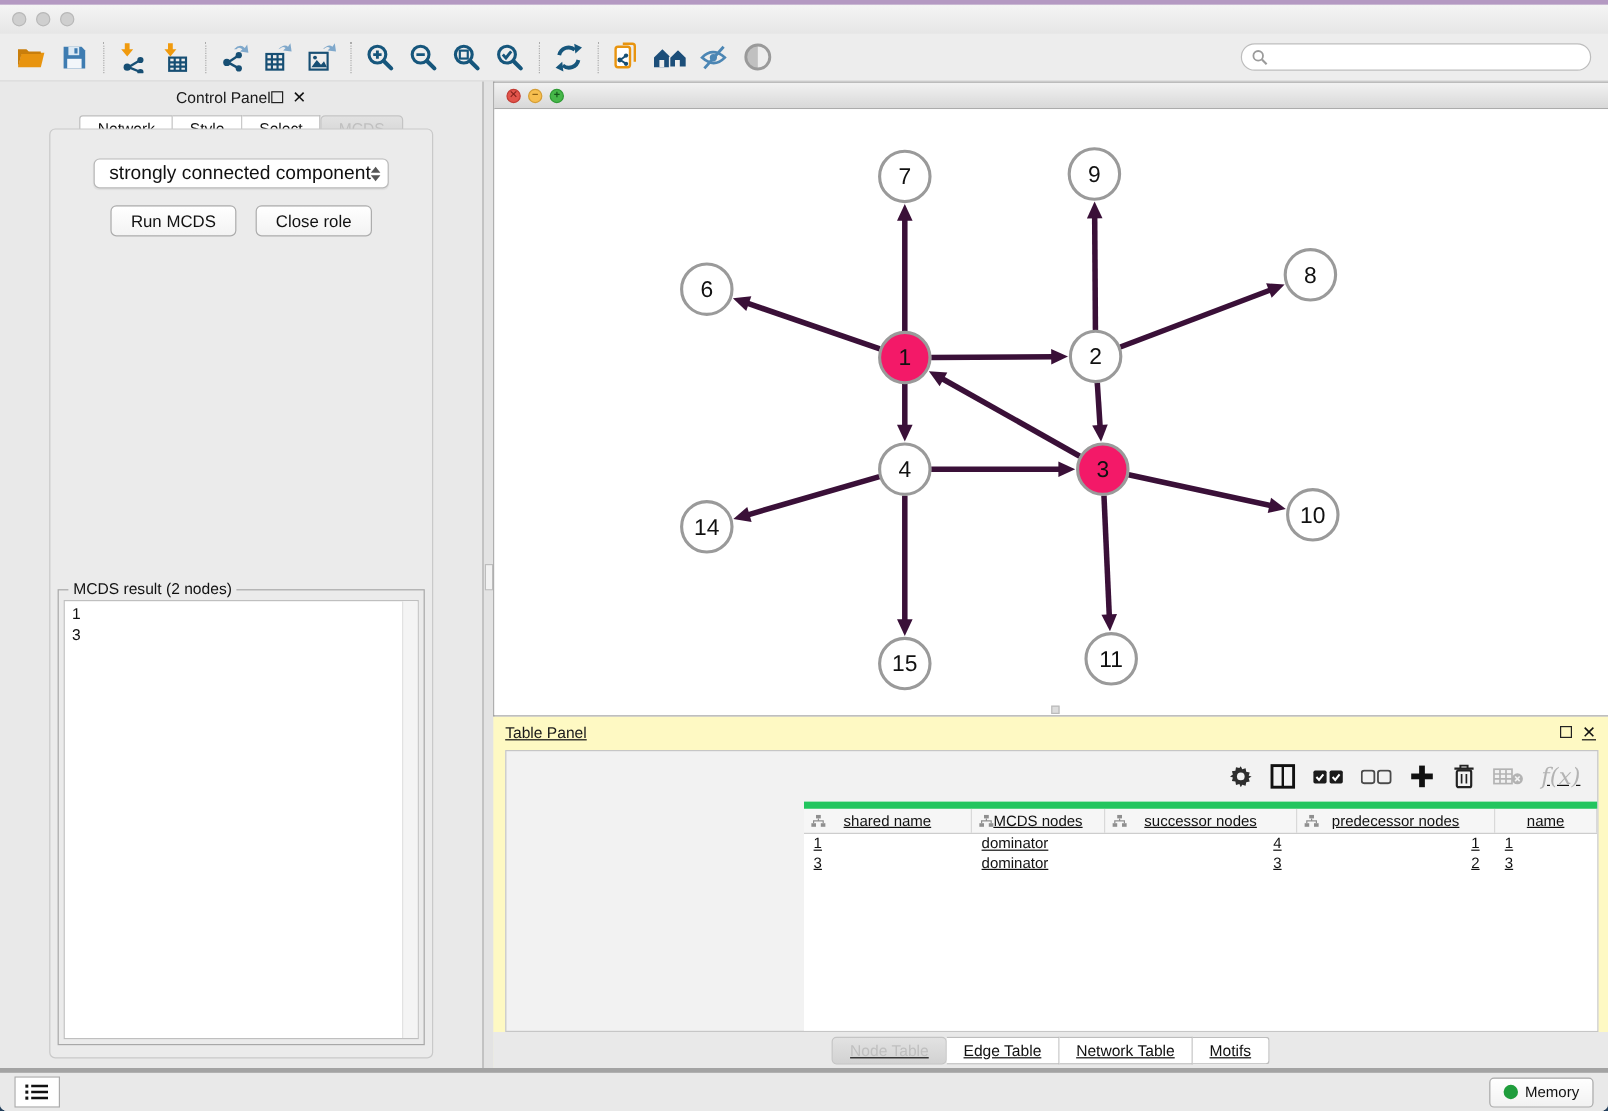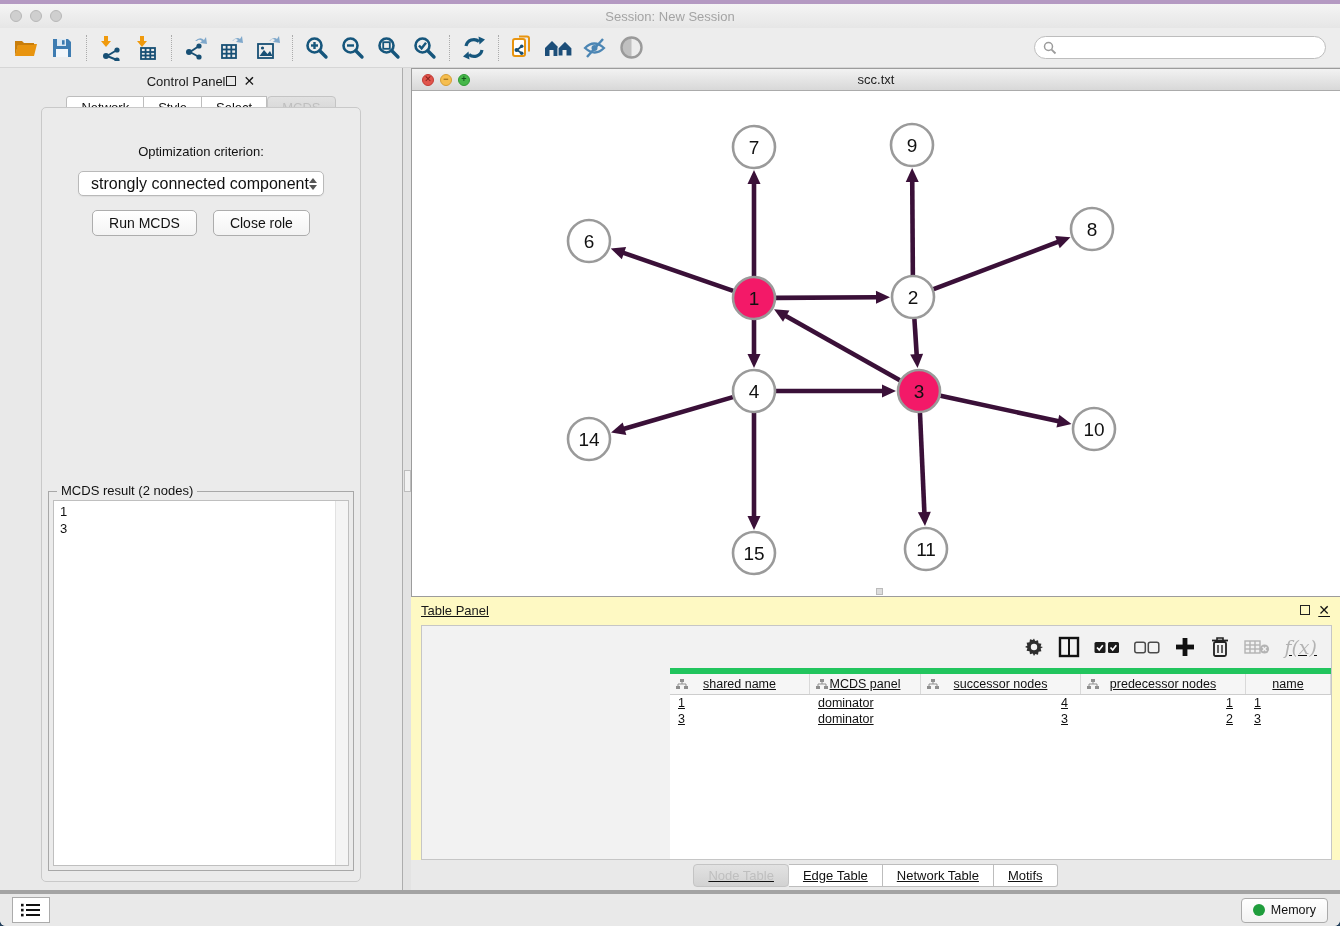--- a/index.html
+++ b/index.html
@@ -99,21 +99,20 @@
 
 <div class="window">
   <div class="top-strip"></div>
 
   <div class="titlebar">
     <div class="traffic">
       <div class="tl"></div>
       <div class="tl"></div>
       <div class="tl"></div>
     </div>
-    <div class="title-text">Session: New Session</div>
   </div>
 
   <div class="toolbar">
     <div class="tb-btn">
       <svg width="27" height="24" viewBox="0 0 27 24">
           <path d="M2 20 L5 8 h19 l-3 12 Z" fill="#E8940F"></path>
           <path d="M2 20 V5 h7 l2 2 h10 v2 H5 Z" fill="#C97E0B"></path>
         </svg>
     </div>
     <div class="tb-btn">
@@ -277,21 +276,20 @@
           <span class="ph-close">✕</span>
         </span>
       </div>
       <div class="tab-row" id="cp-tabs">
           <div class="tab">Network</div>
           <div class="tab">Style</div>
           <div class="tab">Select</div>
           <div class="tab selected">MCDS</div>
         </div>
       <div class="cp-body">
-        <div class="opt-label">Optimization criterion:</div>
         <div class="select-wrap">
           <span class="sel-text">strongly connected component</span>
           <span class="stepper">
               <i class="up"></i>
               <i class="dn"></i>
             </span>
         </div>
         <div class="btn-row">
           <button class="mac-btn">Run MCDS</button>
           <button class="mac-btn">Close role</button>
@@ -313,21 +311,20 @@
 
     <div class="right-col">
 
       <div class="net-window">
         <div class="net-titlebar">
           <div class="traffic" style="gap:6px;">
             <div class="tl2 red">✕</div>
             <div class="tl2 yellow">−</div>
             <div class="tl2 green">+</div>
           </div>
-          <div class="net-title">scc.txt</div>
         </div>
         <div class="net-canvas">
           <svg id="graph-svg" width="925" height="502" viewBox="0 0 925 502">
               <line x1="342" y1="185" x2="342" y2="91" stroke="#3A1038" stroke-width="4.6"></line>
               <polygon points="342,79 348.5,93 335.5,93" fill="#3A1038"></polygon>
               <line x1="321.2058154797033" y1="199.81655443844295" x2="210.08165719138108" y2="161.42820884793167" stroke="#3A1038" stroke-width="4.6"></line>
               <polygon points="198.73937472576472,157.5099658143551 214.09441924550447,155.93751301798557 209.84965595912985,168.22498568906997" fill="#3A1038"></polygon>
               <line x1="363.9995649035371" y1="206.86163795658152" x2="466.0006921989183" y2="206.2201214327112" stroke="#3A1038" stroke-width="4.6"></line>
               <polygon points="478.0004548735749,206.14465122721023 464.04161144778857,212.73257124906704 463.9598520584958,199.7328283515224" fill="#3A1038"></polygon>
               <line x1="342" y1="229" x2="342" y2="265" stroke="#3A1038" stroke-width="4.6"></line>
@@ -460,21 +457,21 @@
                 </div>
                 <div class="th-cell" style="width: 111px;">
                   <svg width="12" height="11" viewBox="0 0 12 11">
                     <g fill="#8F8F8F">
                       <rect x="4" y="0" width="4" height="3"></rect>
                       <rect x="0" y="7" width="4" height="3"></rect>
                       <rect x="8" y="7" width="4" height="3"></rect>
                     </g>
                     <path d="M6 3v2M2 7V5h8v2" fill="none" stroke="#8F8F8F" stroke-width="1"></path>
                   </svg>
-                  <span>MCDS panel</span>
+                  <span>MCDS nodes</span>
                 </div>
                 <div class="th-cell" style="width: 160px;">
                   <svg width="12" height="11" viewBox="0 0 12 11">
                     <g fill="#8F8F8F">
                       <rect x="4" y="0" width="4" height="3"></rect>
                       <rect x="0" y="7" width="4" height="3"></rect>
                       <rect x="8" y="7" width="4" height="3"></rect>
                     </g>
                     <path d="M6 3v2M2 7V5h8v2" fill="none" stroke="#8F8F8F" stroke-width="1"></path>
                   </svg>

